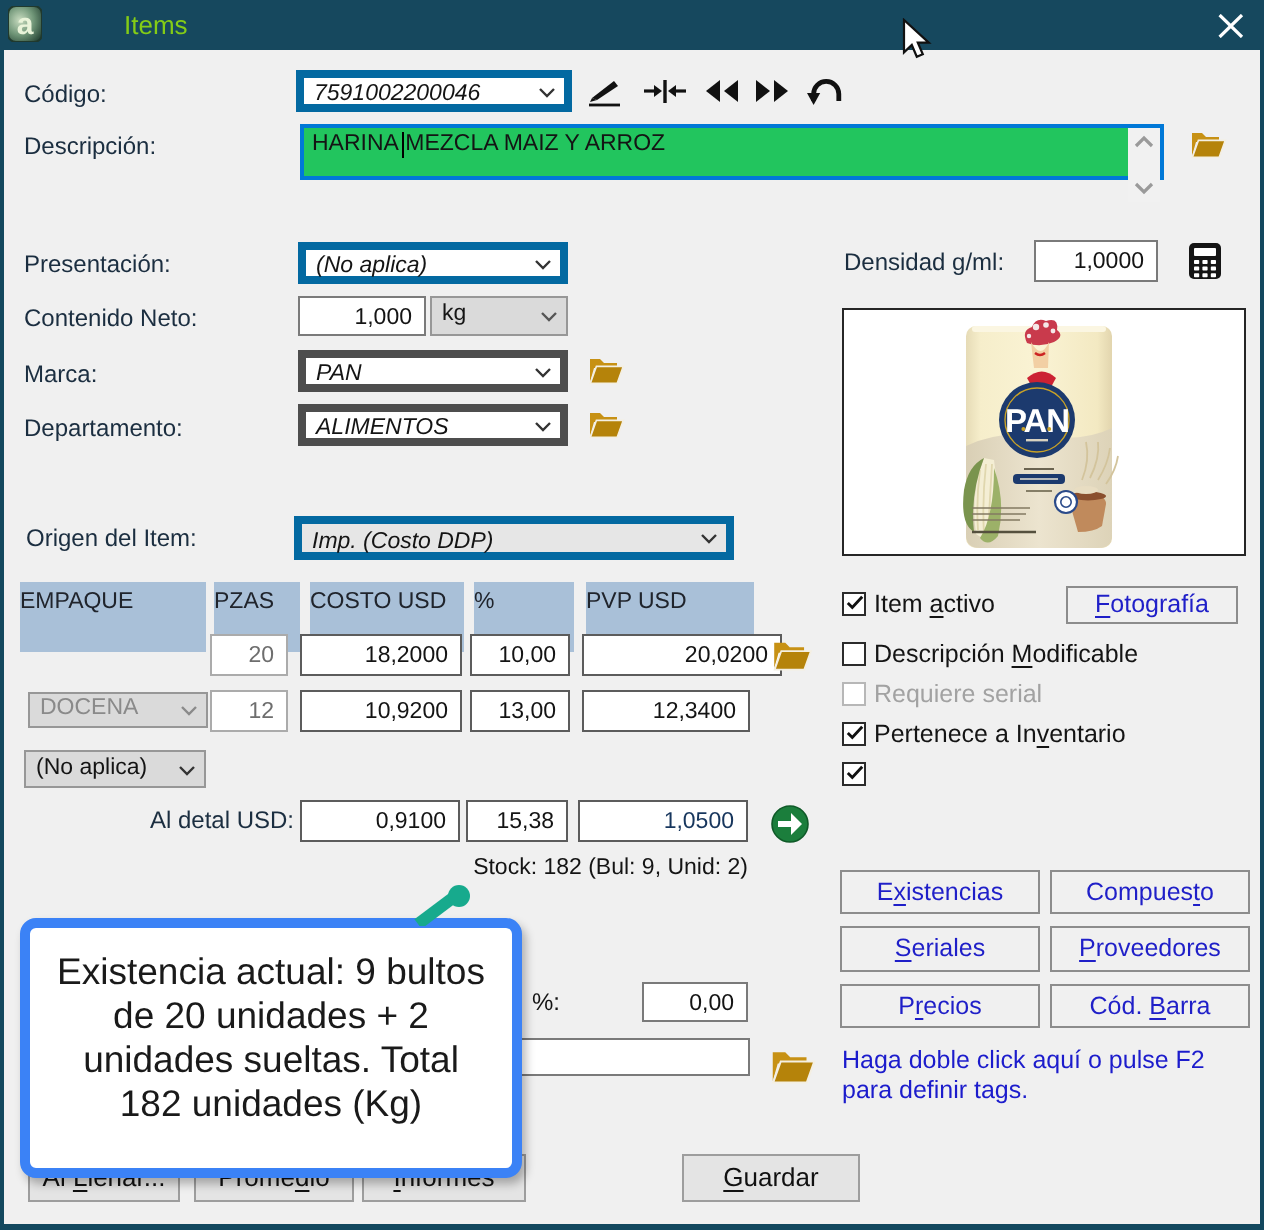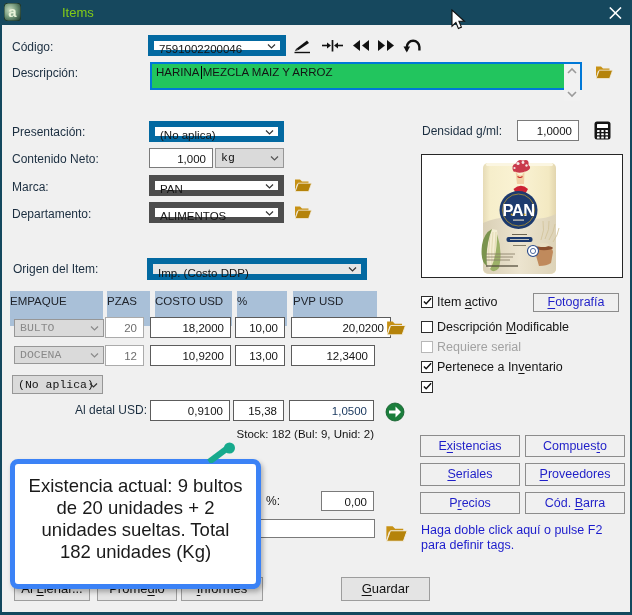--- a/index.html
+++ b/index.html
@@ -2,25 +2,25 @@
 <html><head><meta charset="utf-8">
 <style>
   * { box-sizing:border-box; margin:0; padding:0; font-family:"Liberation Sans",sans-serif; }
   html,body { width:632px; height:615px; overflow:hidden; }
   .win { width:632px; height:615px; background:#f0f0f0;
          border:2px solid #13485e; border-bottom-width:3px; }
   .tb { position:absolute; left:0; top:0; width:632px; height:25px; background:#16485e; }
   .tb .title { position:absolute; left:27px; top:5px; font-size:13px; color:#84cc16;margin-left:35px; }
   .abs { position:absolute; }
   .lb { position:absolute; font-size:12px; color:#1b2e40; white-space:nowrap; }
-  .combo { position:absolute; background:#fff; border:6px solid #0369a1; font-size:11.5px;
-           color:#141414; padding:2px 0 0 5px; white-space:nowrap; }
+  .combo { position:absolute; background:#fff; border:4px solid #0369a1; font-size:11.5px;
+           color:#141414; padding:2px 0 0 5px; white-space:nowrap;font-style:italic; }
   .combo .chev, .gcombo .chev { position:absolute; right:4px; top:50%; margin-top:-4px; width:9px; height:9px; }
   .gcombo { position:absolute; background:#dadada; border:1px solid #979797; font-size:11.5px;
-            color:#141414; padding:2px 0 0 5px; white-space:nowrap;font-family:Liberation Mono, monospace; }
+            color:#141414; padding:2px 0 0 5px; white-space:nowrap; }
   .inp { position:absolute; background:#fff; border:1px solid #5c5c5c; font-size:11.5px;
          color:#141414; text-align:right; padding:4px 6px 0 0; }
   .hdr { position:absolute; background:#a9c0d8; color:#20242c; font-size:11.5px; text-align:left;
          height:35px; line-height:20px; top:291px; }
   .bbtn { position:absolute; background:#f0f0f0; border:1px solid #8c8c8c; color:#1f1fc8;
           font-size:12.5px; text-align:center; }
   .gbtn { position:absolute; background:#e4e4e4; border:1px solid #9d9d9d; color:#111;
           font-size:13px; text-align:center; }
   .ck { position:absolute; width:11.5px; height:11.5px; background:#fff; border:1px solid #2b2b2b; }
   .cklb { position:absolute; font-size:12.5px; color:#141414; white-space:nowrap; }
@@ -219,25 +219,20 @@
         <path d="M1,2.5 L4.5,6 L8,2.5" fill="none" stroke="#333" stroke-width="1.2"></path>
       </svg>
  </div>
 
  <div class="hdr" style="left:10px;width:93px">EMPAQUE</div>
  <div class="hdr" style="left:107px;width:43px">PZAS</div>
  <div class="hdr" style="left:155px;width:77px">COSTO USD</div>
  <div class="hdr" style="left:237px;width:50px">%</div>
  <div class="hdr" style="left:293px;width:84px">PVP USD</div>
 
- <div class="gcombo" style="left:14px;top:319px;width:90px;height:18px;padding-top:1px;color:#8a8a8a">BULTO
-   <svg class="chev" viewBox="0 0 9 9">
-        <path d="M1,2.5 L4.5,6 L8,2.5" fill="none" stroke="#8a8a8a" stroke-width="1.2"></path>
-      </svg>
- </div>
  <div class="inp" style="left:105px;top:317px;width:39px;height:21px;border-color:#ababab;color:#6e6e6e">20</div>
  <div class="inp" style="left:150px;top:317px;width:81px;height:21px">18,2000</div>
  <div class="inp" style="left:235px;top:317px;width:50px;height:21px">10,00</div>
  <div class="inp" style="left:291px;top:317px;width:100px;height:21px">20,0200</div>
  <svg style="left:386px;top:318px" width="21" height="19" viewBox="0 0 19 16">
    <path d="M1,14 V2.5 L6,2.5 L8,4.5 L14.5,4.5 L14.5,7 L3,7 L1,14 Z" fill="#c79114"></path>
    <path d="M4.2,6.2 H17.6 L14.6,14.6 H1.2 Z" fill="#b5830a" stroke="#f4efe2" stroke-width="0.8"></path>
  </svg>
 
  <div class="gcombo" style="left:14px;top:346px;width:90px;height:18px;padding-top:1px;color:#8a8a8a">DOCENA

